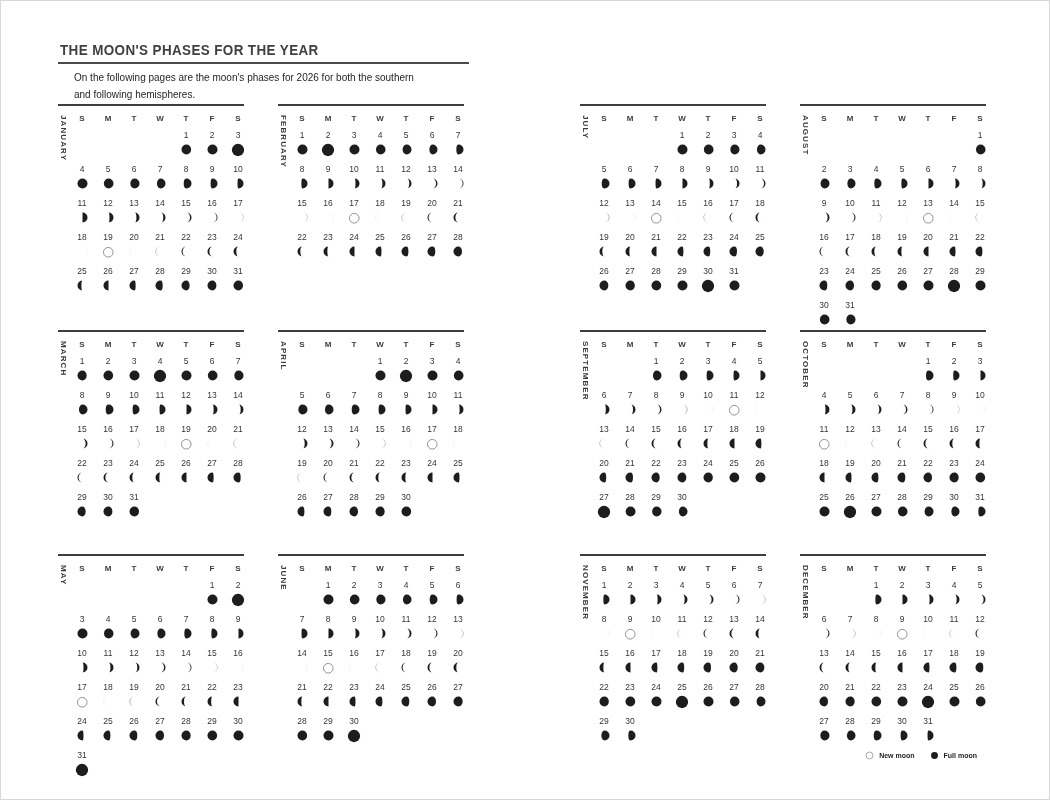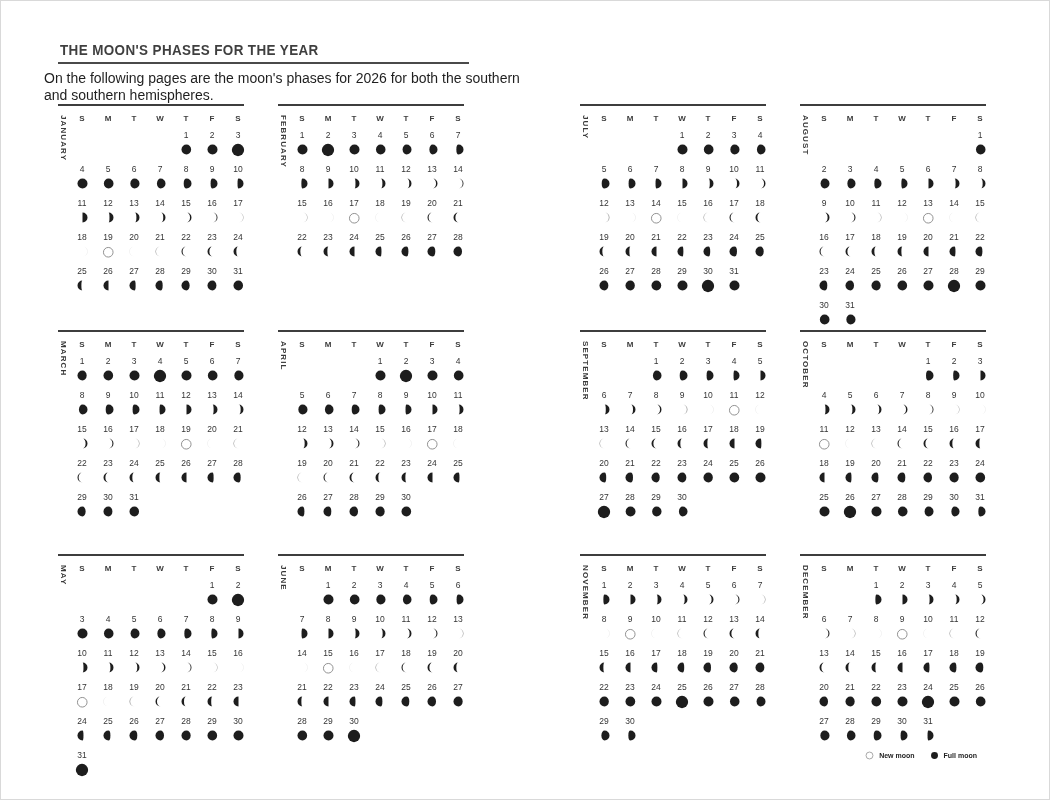--- a/index.html
+++ b/index.html
@@ -1,21 +1,21 @@
 <!DOCTYPE html>
 <html><head>
 <meta charset="utf-8">
 <style>
   html,body{margin:0;padding:0;background:#fff;}
   #page{position:relative;width:1050px;height:800px;background:#ffffff;overflow:hidden;
         font-family:"Liberation Sans",sans-serif;box-sizing:border-box;border:1px solid #d9d9d9;}
   .lp-title{position:absolute;left:59px;top:41px;font-size:14px;font-weight:700;
             letter-spacing:.4px;color:#3f3f3f;transform:scaleX(.96);transform-origin:left;}
   .lp-rule{position:absolute;left:57px;top:61px;width:411px;height:2px;background:#4a4a4a;}
-  .lp-intro{position:absolute;left:43px;top:69px;font-size:14px;color:#1f1f1f;line-height:16.5px;}
+  .lp-intro{position:absolute;left:73px;top:69px;font-size:10px;color:#1f1f1f;line-height:16.5px;}
   .rp-title{position:absolute;left:580px;top:55px;width:440px;text-align:center;font-size:12.5px;
             font-weight:800;letter-spacing:2.6px;color:#131313;white-space:nowrap;}
   .month{position:absolute;width:186px;border-top:2px solid #3d3d3d;}
   .month-label{position:absolute;left:1px;top:9px;writing-mode:vertical-rl;font-size:8px;
                font-weight:700;letter-spacing:1.1px;color:#3a3a3a;}
   .dow{position:absolute;top:8px;width:26px;text-align:center;font-size:8px;font-weight:600;color:#3c3c3c;}
   .cell{position:absolute;width:26px;text-align:center;}
   .dnum{display:block;font-size:8.5px;color:#353535;line-height:10px;height:10px;}
   .moonwrap{display:block;height:17px;line-height:17px;}
   .moonwrap svg{vertical-align:middle;}
@@ -24,21 +24,21 @@
   .legend .lbl{margin-right:10px;font-weight:600;}
 </style>
 </head>
 <body>
 <div id="page">
 
   <div class="lp-title">THE MOON'S PHASES FOR THE YEAR</div>
   <div class="lp-rule"></div>
   <div class="lp-intro">
     <span style="display:block">On the following pages are the moon's phases for 2026 for both the southern</span>
-    <span style="display:block">and southern hemispheres.</span>
+    <span style="display:block">and following hemispheres.</span>
   </div>
 
   <div id="months-root">
       <div class="month" style="left: 57px; top: 103px; height: 198px;">
         <div class="month-label">JANUARY</div>
         <div class="dow" style="left: 11px;">S</div>
         <div class="dow" style="left: 37px;">M</div>
         <div class="dow" style="left: 63px;">T</div>
         <div class="dow" style="left: 89px;">W</div>
         <div class="dow" style="left: 115px;">T</div>

